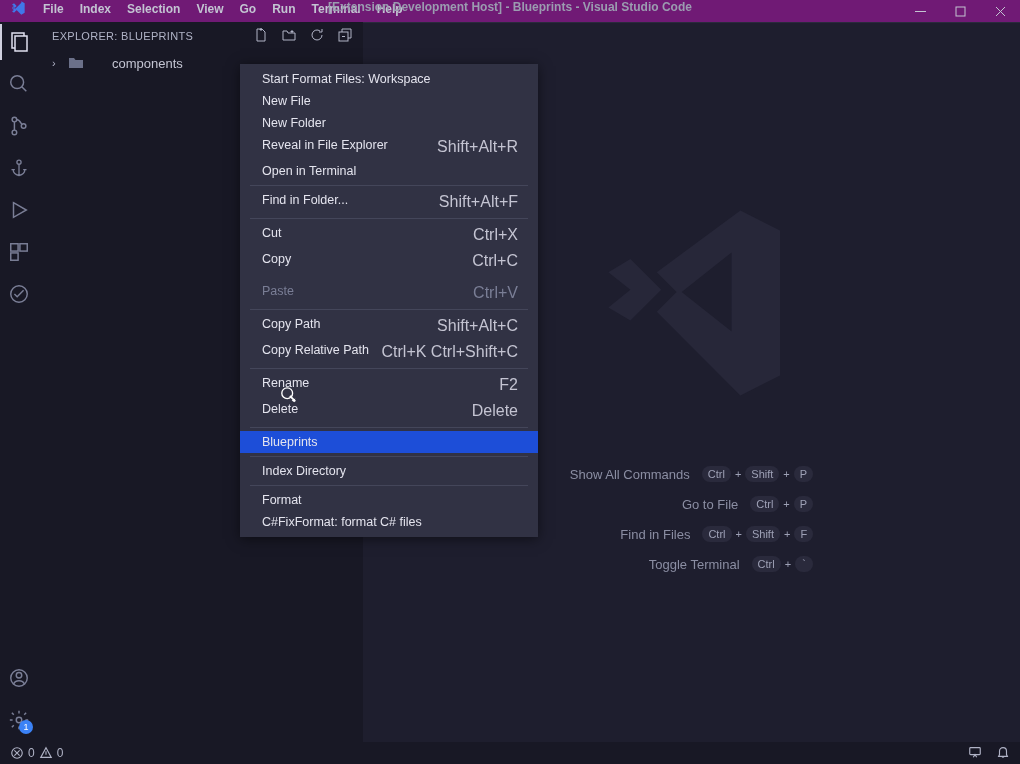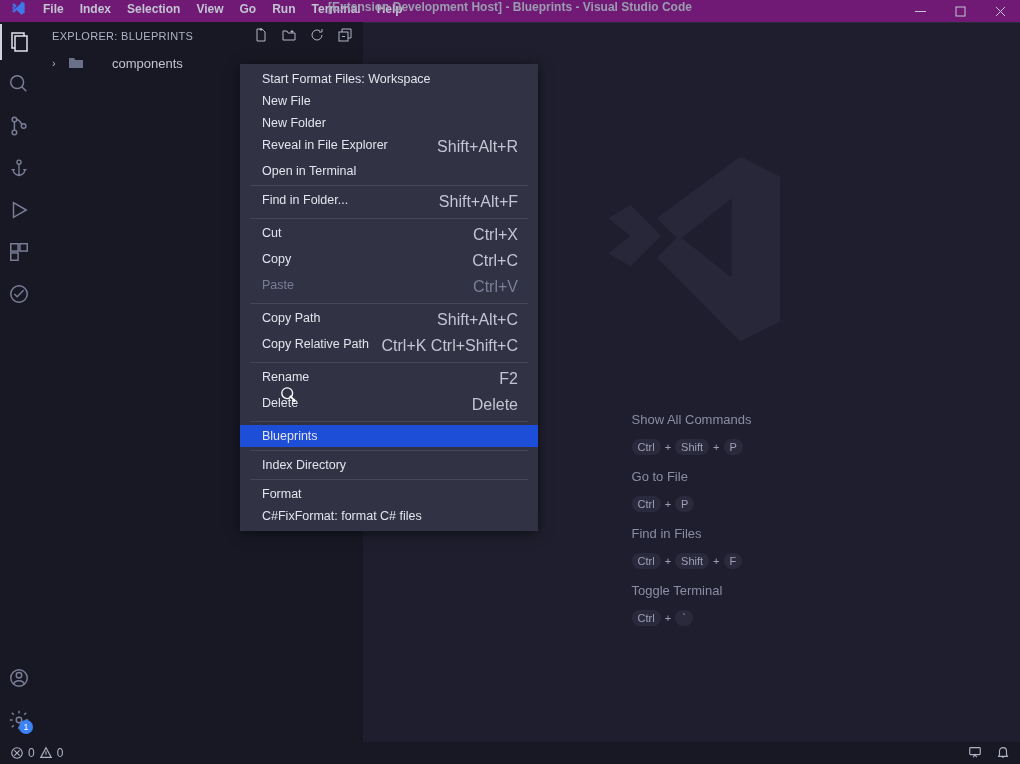--- a/index.html
+++ b/index.html
@@ -37,31 +37,31 @@
 .tree-item { display: flex; align-items: center; height: 22px; padding-left: 14px; cursor: pointer; }
 .tree-item .chev { width: 12px; color: #b0b3c6; font-size: 11px; }
 .tree-item .folder { width: 16px; height: 16px; margin: 0 4px; }
 .tree-item .label { font-size: 13px; color: #c3c4d2; margin-left: 24px; }
 
 
 .editor { flex: 1; background: #1e1e2e; position: relative; display: flex; flex-direction: column; align-items: center; justify-content: center; border-top: 1px solid #2a2a3c; }
 .vscode-logo { opacity: 1; margin-bottom: 50px; }
 .vscode-logo svg { width: 220px; height: 220px; fill: #272739; }
 .welcome-list { display: flex; flex-direction: column; gap: 14px; }
-.welcome-row { display: flex; align-items: flex-start; justify-content: flex-end; gap: 12px; flex-direction: column; }
+.welcome-row { display: flex; align-items: flex-end; justify-content: flex-end; gap: 12px; }
 .welcome-label { color: #8b8ea3; font-size: 13px; }
 .keybind { display: flex; gap: 4px; align-items: center; }
 .key { background: #2a2a3c; color: #9ea1b6; padding: 2px 6px; border-radius: 8px; font-size: 11px; min-width: 18px; text-align: center; }
 .key-plus { color: #9ea1b6; font-size: 11px; }
 
 
 .context-menu { position: absolute; left: 240px; top: 64px; width: 298px; background: #313244; box-shadow: 0 2px 12px rgba(0,0,0,0.5); padding: 4px 0; z-index: 100; }
 .ctx-item { display: flex; justify-content: space-between; padding: 4px 20px 4px 22px; font-size: 12.5px; color: #e4e4ee; cursor: pointer; }
 .ctx-item.hovered { background: #1d4ed8; }
-.ctx-item.disabled { color: #7a7e96; }
+.ctx-item.disabled { color: #7a7e96; margin-top: 6px; }
 .ctx-sep { height: 1px; background: #44465a; margin: 3px 10px; }
 .ctx-shortcut { color: #c4c4d2; font-size: 16px; }
 .ctx-item.disabled .ctx-shortcut { color: #7a7e96; }
 
 
 .status-bar { height: 22px; background: #181825; display: flex; align-items: center; justify-content: space-between; padding: 0 10px; font-size: 12px; color: #b0b3c6; }
 .status-left { display: flex; align-items: center; gap: 4px; }
 .status-right { display: flex; gap: 14px; }
 
 

